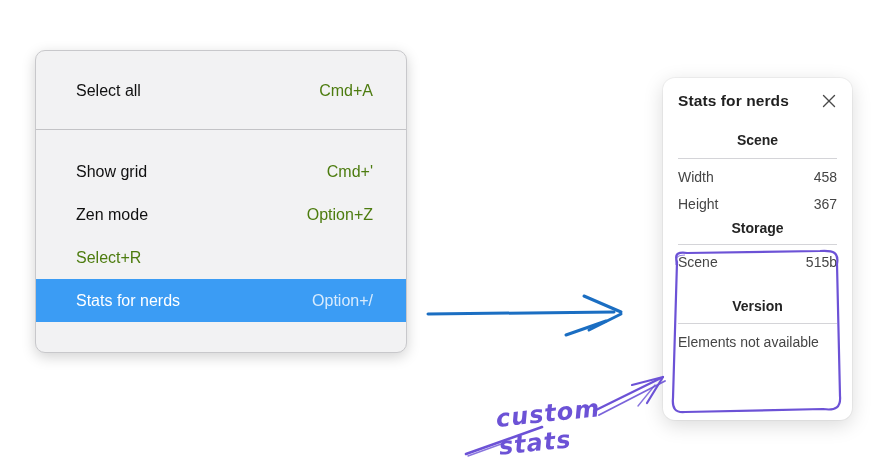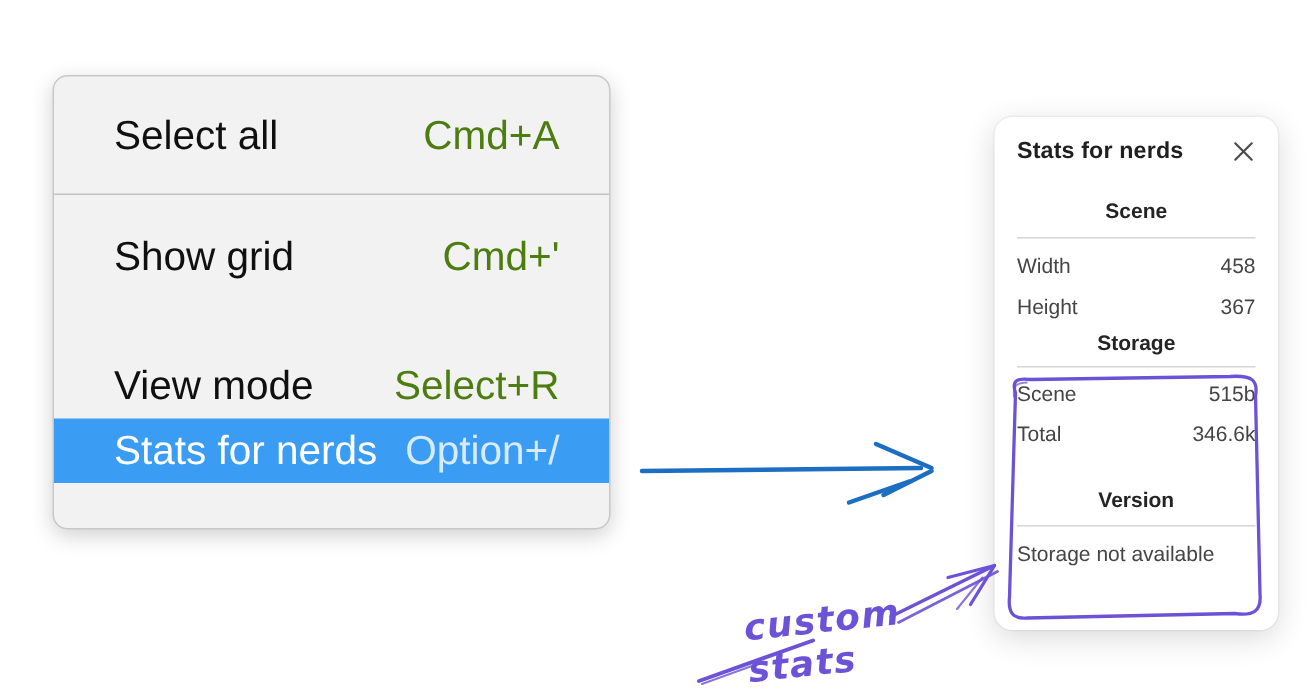--- a/index.html
+++ b/index.html
@@ -11,21 +11,21 @@
 
   
   .menu{
     position:absolute;left:35px;top:50px;width:372px;
     box-sizing:border-box;
     background:#f2f2f3;
     border:1px solid #c8c8cb;
     border-radius:10px;
     box-shadow:0 4px 14px rgba(0,0,0,.18);
     padding:18px 0 30px;
-    font-size:27px;color:#101010;
+    font-size:16px;color:#101010;
   }
   .menu-item{
     height:43px;display:flex;align-items:center;justify-content:space-between;
     padding:0 33px 0 40px;
   }
   .menu-item .shortcut{color:#4d7c0f;}
   .menu-item.selected{background:#3b9cf4;color:#ffffff;}
   .menu-item.selected .shortcut{color:rgba(255,255,255,.8);}
   .menu-divider{border-top:1px solid #c3c3c6;margin:17px 0 20px;}
 
@@ -76,23 +76,24 @@
   <div class="menu-item">
     <span>Select all</span>
     <span class="shortcut">Cmd+A</span>
   </div>
   <div class="menu-divider"></div>
   <div class="menu-item">
     <span>Show grid</span>
     <span class="shortcut">Cmd+'</span>
   </div>
   <div class="menu-item">
+    <span>Zen mode</span>
+    <span class="shortcut">Option+Z</span>
   </div>
   <div class="menu-item">
-    <span>View mode</span>
     <span class="shortcut">Select+R</span>
   </div>
   <div class="menu-item selected">
     <span>Stats for nerds</span>
     <span class="shortcut">Option+/</span>
   </div>
 </div>
 
 <svg class="arrow-blue" viewBox="0 0 215 56">
   <g stroke="#1b6ec2" stroke-width="3" fill="none" stroke-linecap="round">
@@ -127,29 +128,25 @@
     </div>
   </div>
 
   <div class="section-heading sh-storage">Storage</div>
   <div class="hr hr2"></div>
   <div class="rows rows2">
     <div class="stat-row">
       <span>Scene</span>
       <span class="val">515b</span>
     </div>
-    <div class="stat-row">
-      <span>Total</span>
-      <span class="val">346.6k</span>
-    </div>
   </div>
 
   <div class="section-heading sh-version">Version</div>
   <div class="hr hr3"></div>
-  <div class="note">Storage not available</div>
+  <div class="note">Elements not available</div>
 
   <svg class="sketch-box" viewBox="0 0 176 166">
     <path d="M9 13 C6 4, 11 3, 19 4 L152 2 C166 1, 171 4, 169 15 L172 147 C173 158, 168 162, 155 160 L17 163 C7 164, 4 159, 5 149 Z" fill="none" stroke="#6c52d6" stroke-width="2.2" stroke-linejoin="round" stroke-linecap="round"></path>
     <path d="M8 16 C7 8, 10 6, 17 6" fill="none" stroke="#6c52d6" stroke-width="1.2" opacity=".7"></path>
   </svg>
 </div>
 
 <div class="annotation-label">custom stats</div>
 <svg class="arrow-purple" viewBox="0 0 245 102">
   <g stroke="#6c52d6" fill="none" stroke-linecap="round">

